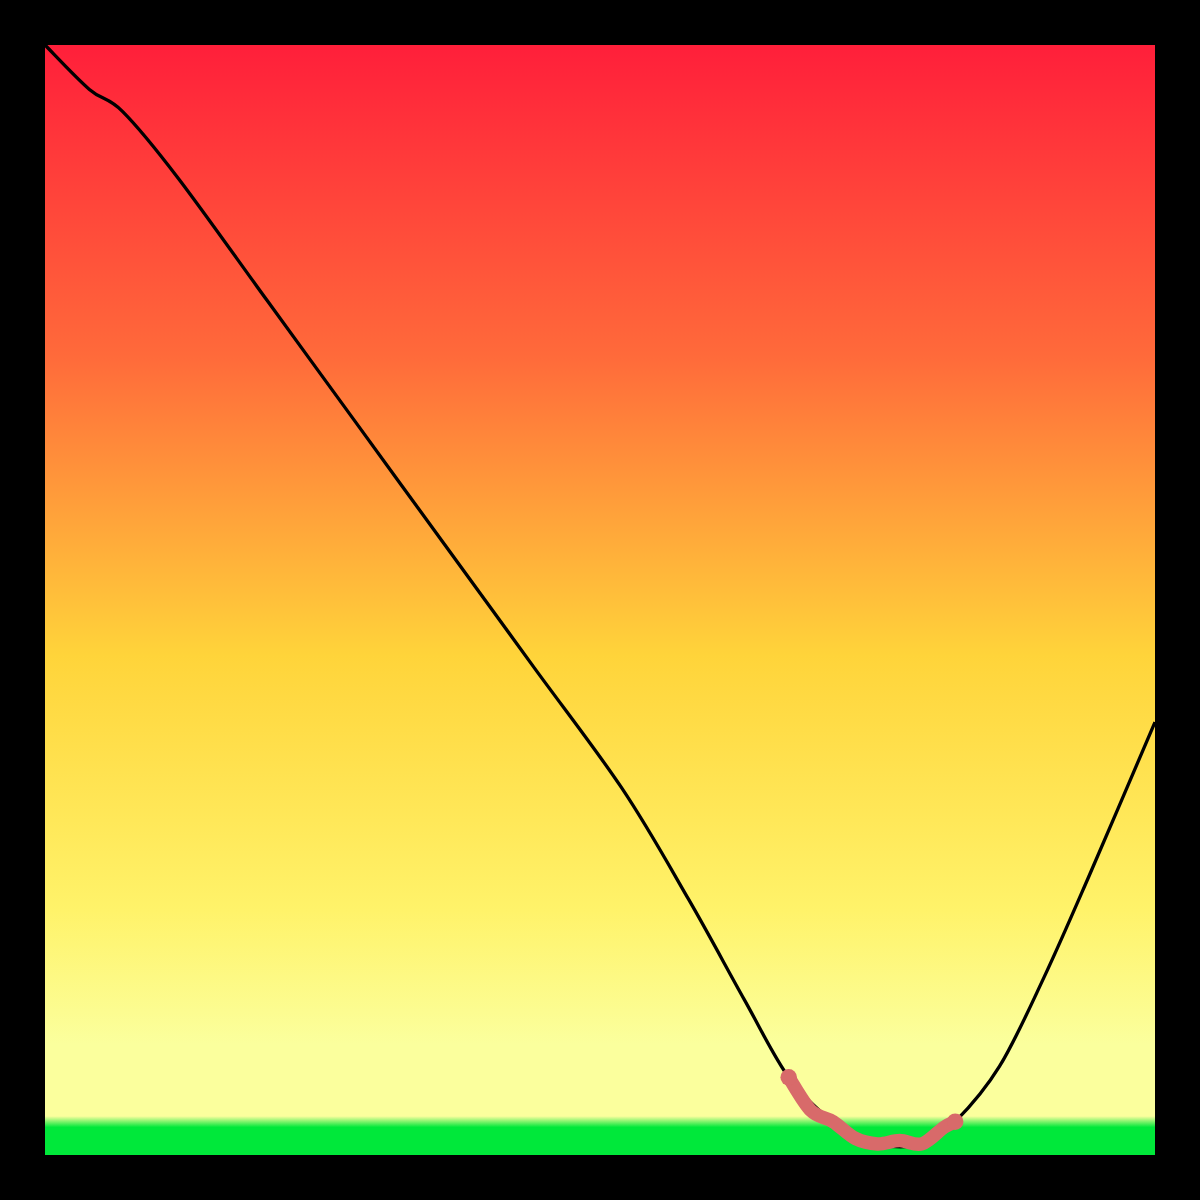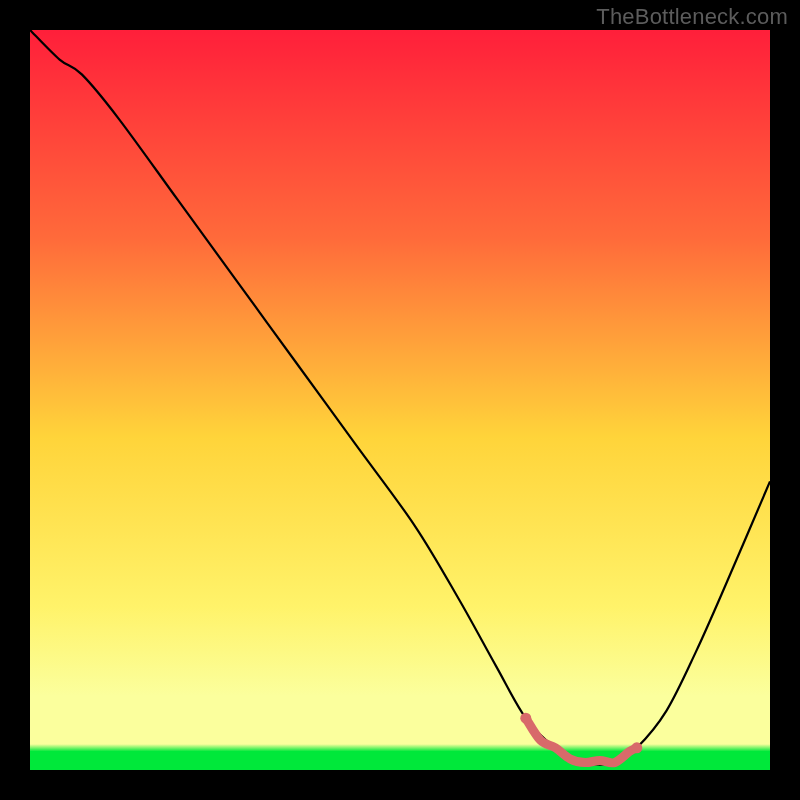--- a/index.html
+++ b/index.html
@@ -27,21 +27,20 @@
   }
   svg {
     position: absolute;
     left: 0;
     top: 0;
   }
 </style>
 </head>
 <body>
 <div class="container">
-  <div class="watermark">TheBottleneck.com</div>
   <svg id="chart-svg" width="800" height="800" viewBox="0 0 800 800">
       <defs>
         <linearGradient id="bg-grad" x1="0" y1="0" x2="0" y2="1">
           <stop offset="0%" stop-color="#ff1f3a"></stop>
           <stop offset="28.000000000000004%" stop-color="#ff6a3a"></stop>
           <stop offset="55.00000000000001%" stop-color="#ffd43a"></stop>
           <stop offset="78%" stop-color="#fff36a"></stop>
           <stop offset="90%" stop-color="#fbff9d"></stop>
           <stop offset="96.5%" stop-color="#fbff9d"></stop>
           <stop offset="97.5%" stop-color="#00e83a"></stop>

